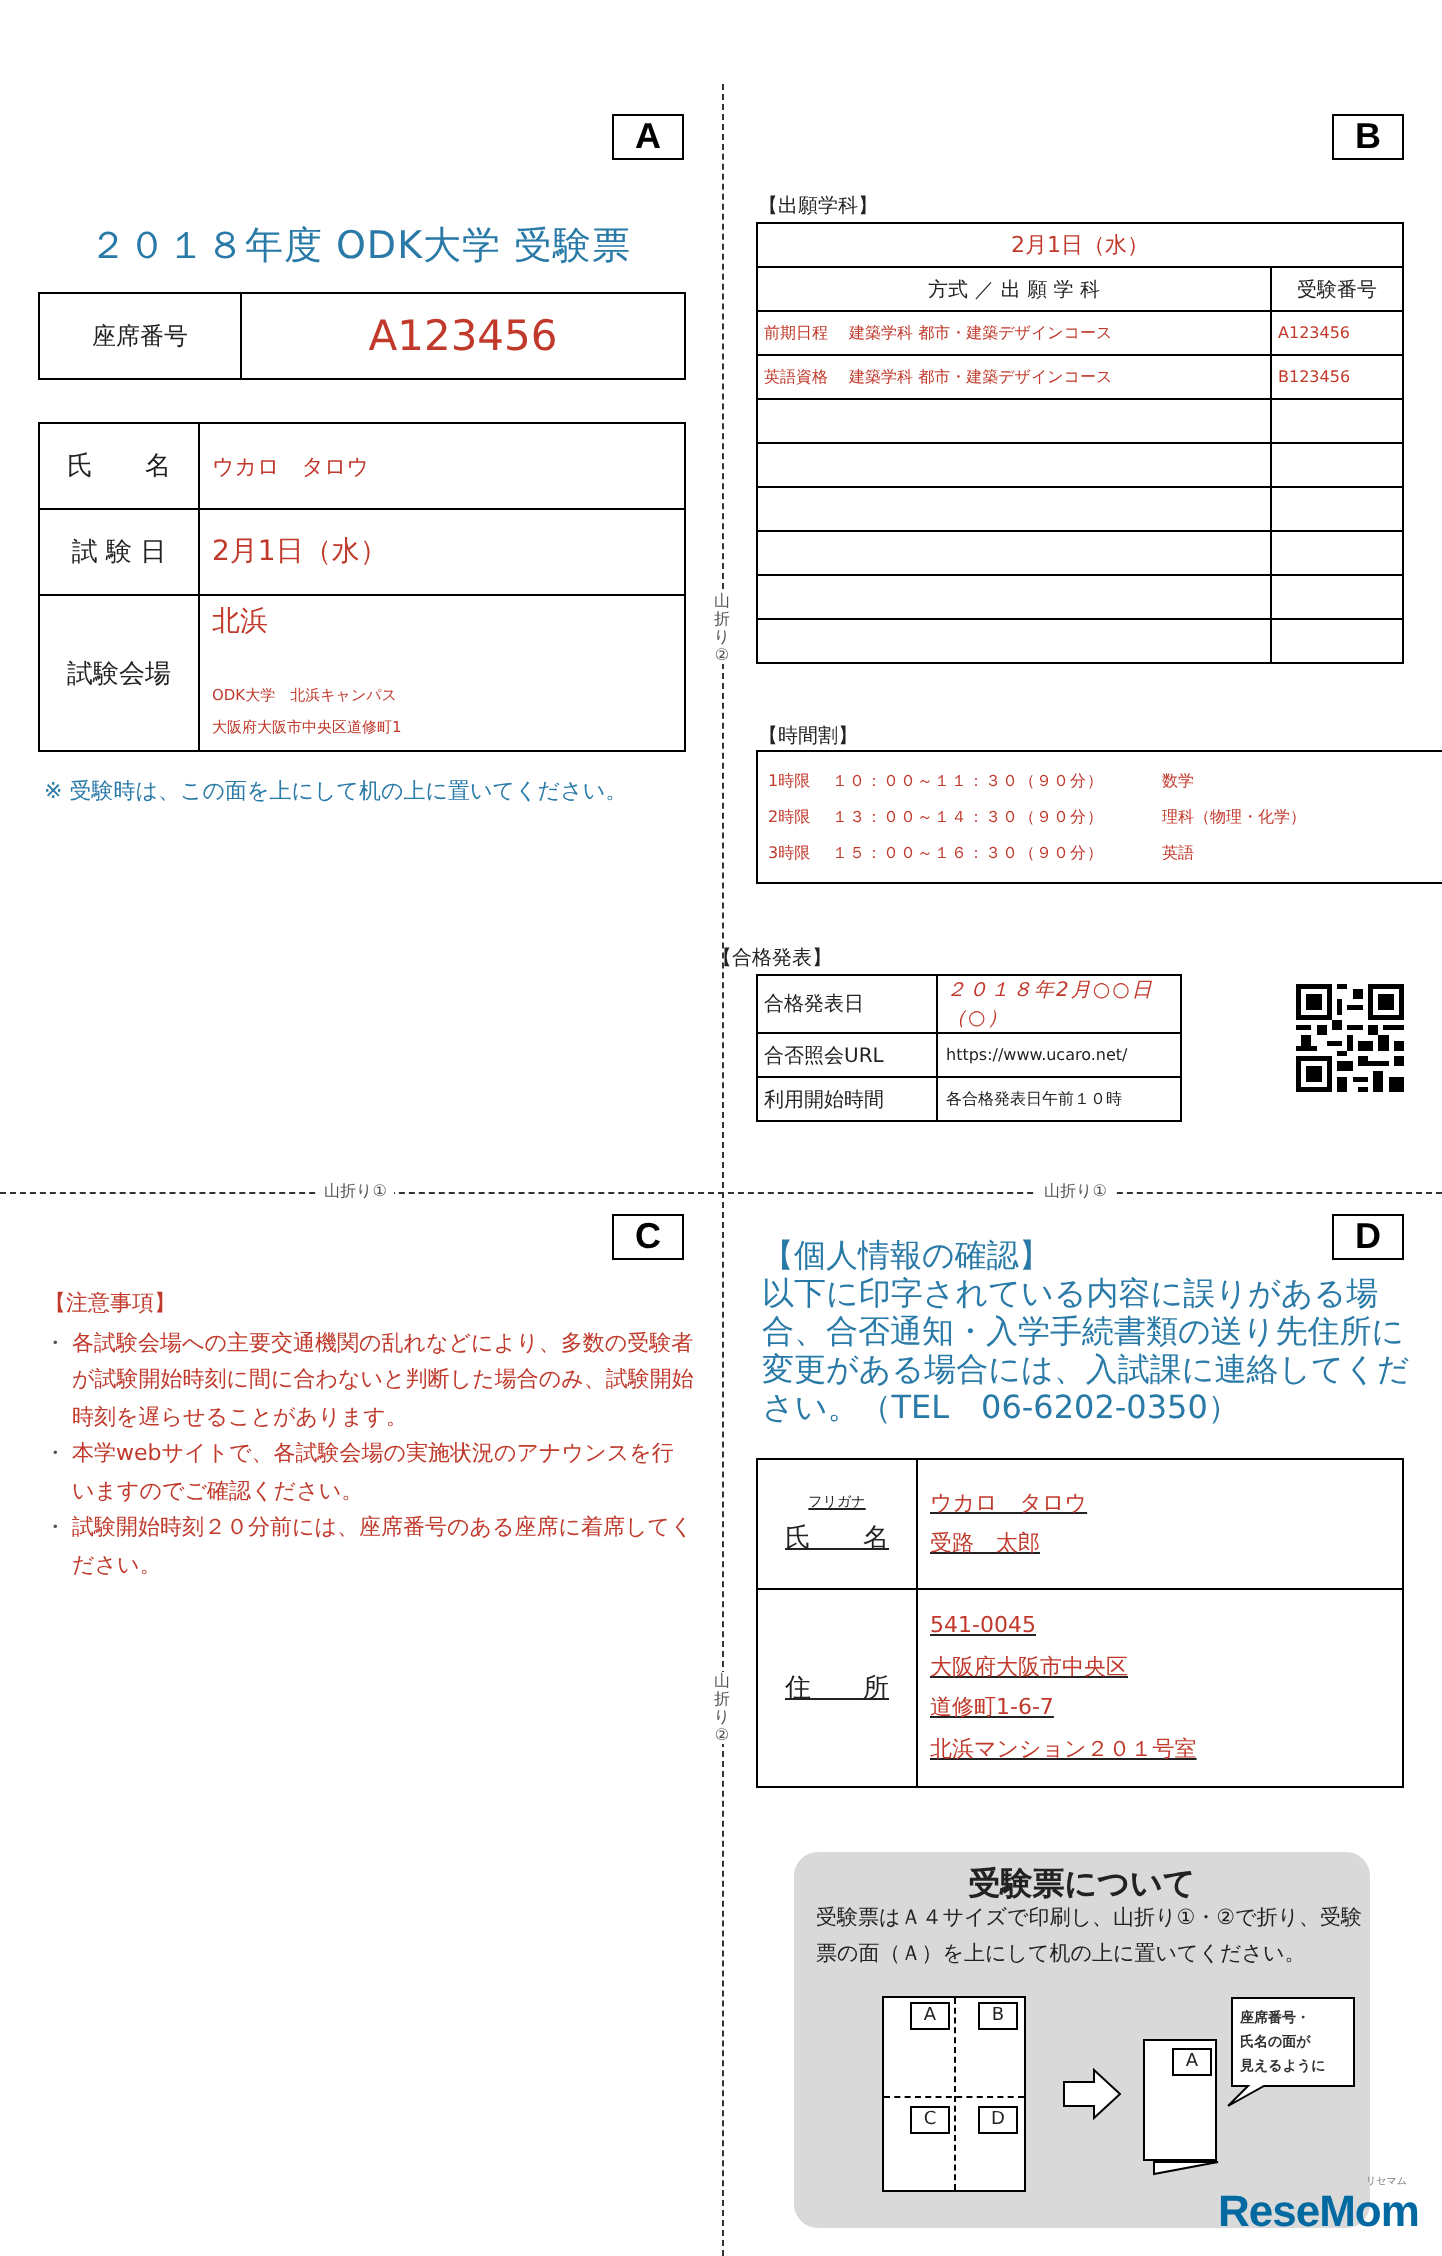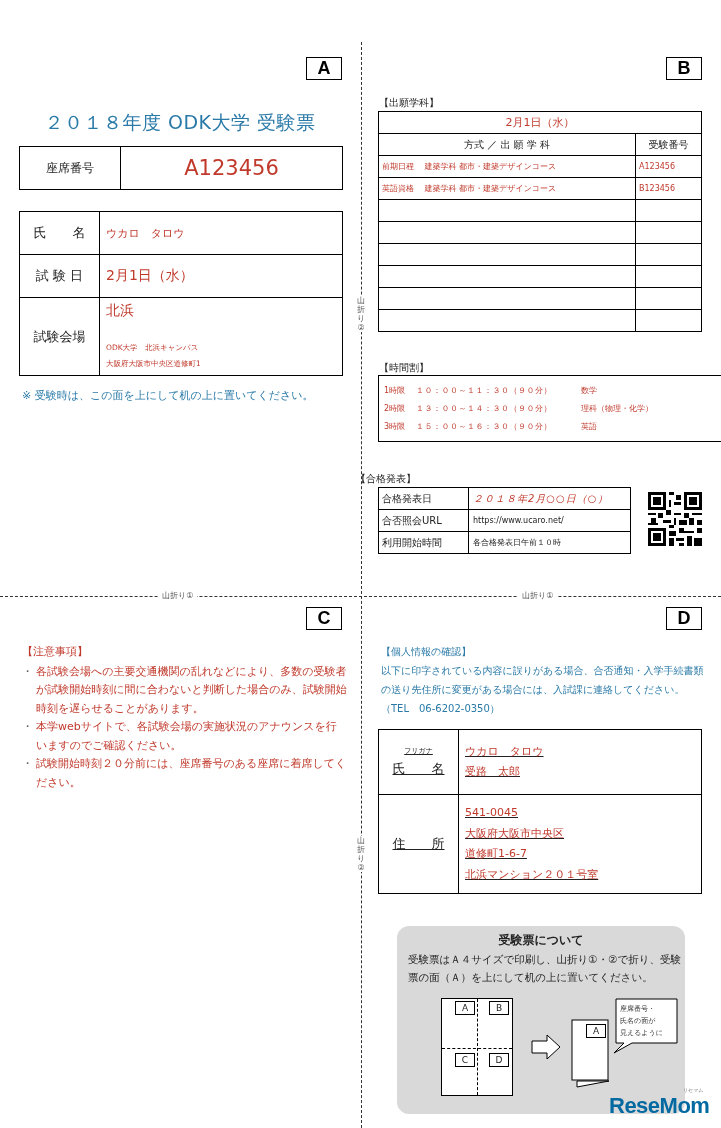--- a/index.html
+++ b/index.html
@@ -23,34 +23,34 @@
   .info td.lab { width: 80px; text-align: center; font-size: 13px; }
   .info td.val { padding-left: 6px; }
   .note-a { left: 22px; top: 388px; font-size: 11px; }
   .sec-lab { font-size: 10px; color: #222; }
   .apply { left: 378px; top: 111px; width: 324px; }
   .apply td { height: 22px; font-size: 8px; }
   .apply td.c1 { padding-left: 3px; }
   .apply td.c2 { width: 66px; padding-left: 3px; }
   .sched { left: 378px; top: 375px; width: 358px; height: 67px; border: 1.3px solid #000; padding: 6px 5px; font-size: 8px; line-height: 18px; }
   .sched span { display: inline-block; }
-  .pass { left: 378px; top: 487px; width: 253px; }
+  .pass { left: 378px; top: 487px; width: 213px; }
   .pass td { height: 22px; font-size: 10px; }
   .pass td.lab { width: 90px; padding-left: 3px; }
   .pass td.val { padding-left: 4px; font-size: 8px; }
   .qr { left: 648px; top: 492px; width: 54px; height: 54px; }
   .notes-c { left: 22px; top: 643px; width: 325px; font-size: 11px; line-height: 18.5px; }
   .notes-c .item { display: flex; }
   .notes-c .bullet { width: 14px; flex: none; color: #555; }
-  .d-head { left: 381px; top: 642px; width: 325px; font-size: 10px; line-height: 19px; }
+  .d-head { left: 381px; top: 618px; width: 325px; font-size: 16px; line-height: 19px; }
   .personal { left: 378px; top: 729px; width: 324px; text-decoration: underline; }
   .personal td.lab { width: 80px; text-align: center; font-size: 13px; }
   .personal td.val { padding-left: 6px; font-size: 11px; line-height: 20.5px; }
   .about { left: 397px; top: 926px; width: 288px; height: 188px; background: #d9d9d9; border-radius: 12px; }
-  .about-title { position: absolute; top: 6px; left: 0; width: 100%; text-align: center; font-size: 12px; font-weight: bold; }
+  .about-title { position: absolute; top: 6px; left: 0; width: 100%; text-align: center; font-size: 16px; font-weight: bold; }
   .about-text { position: absolute; top: 24px; left: 11px; width: 275px; font-size: 10.5px; line-height: 18px; }
   .mini { position: absolute; border: 1px solid #000; background: #fff; }
   .mini-box { position: absolute; width: 20px; height: 14px; border: 1px solid #000; background: #fff; font-size: 9px; text-align: center; line-height: 12px; }
   .logo { position: absolute; left: 609px; top: 1093px; font: bold 22px "Liberation Sans", sans-serif; color: #0369a1; letter-spacing: -0.5px; }
   .logo-kana { position: absolute; left: 683px; top: 1087px; font-size: 5px; color: #777; }
 </style>
 </head>
 <body>
 
 <div class="vline" style="top:42px;height:1086px;"></div>
@@ -275,21 +275,21 @@
     <path d="M1 7 H16 V1 L29 13 L16 25 V19 H1 Z" fill="#fff" stroke="#000" stroke-width="1"></path>
   </svg>
   <svg style="position:absolute;left:174px;top:93px;" width="40" height="70" viewBox="0 0 40 70">
     <path d="M6 62 L6 68 L38 62 Z" fill="#fff" stroke="#000" stroke-width="1"></path>
     <rect x="1" y="1" width="36" height="60" fill="#fff" stroke="#000" stroke-width="1"></rect>
   </svg>
   <div class="mini-box" style="left:189px;top:98px;">A</div>
   <svg style="position:absolute;left:215px;top:72px;" width="66" height="60" viewBox="0 0 66 60">
     <path d="M4 1 H65 V45 H20 L2 55 L12 45 H4 Z" fill="#fff" stroke="#000" stroke-width="1"></path>
   </svg>
-  <div style="position:absolute;left:223px;top:77px;font-size:7px;line-height:12px;color:#333;">
+  <div style="position:absolute;left:223px;top:77px;font-size:7px;line-height:12px;color:#333;font-weight:bold;">
     <div>座席番号・</div>
       <div>氏名の面が</div>
       <div>見えるように</div>
   </div>
 </div>
 
 <div class="logo">ReseMom</div>
 <div class="logo-kana">リセマム</div>
 
 </body></html>

